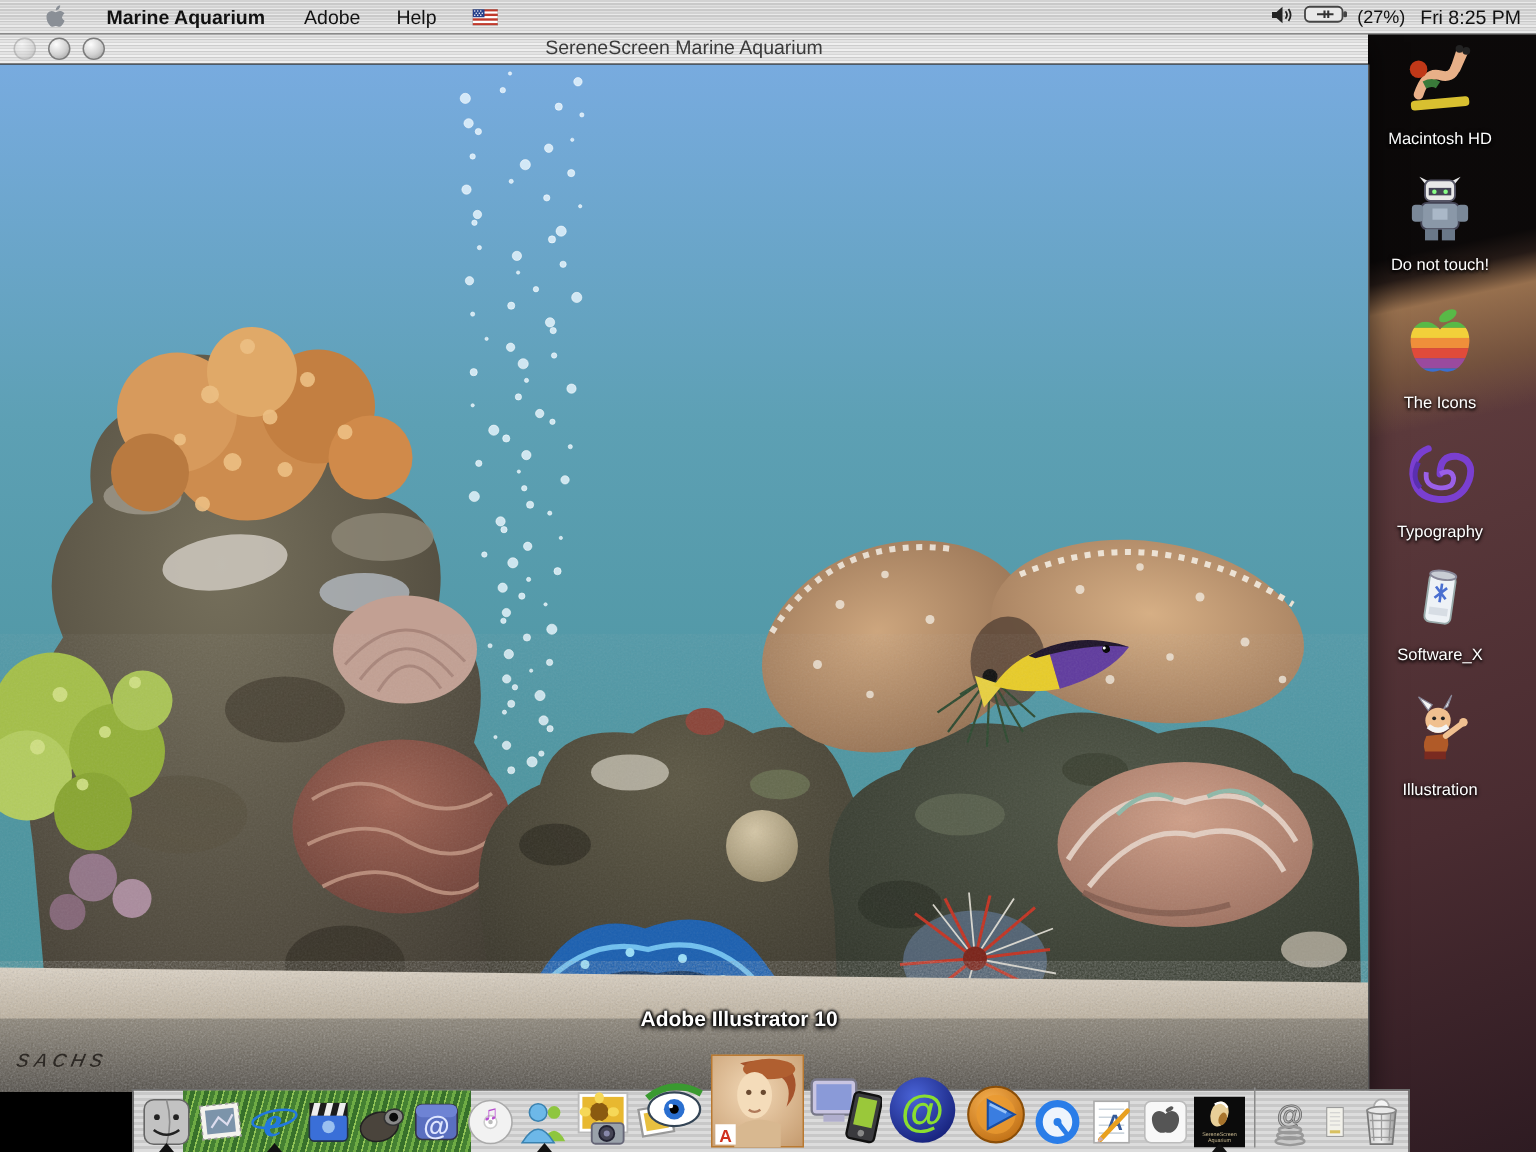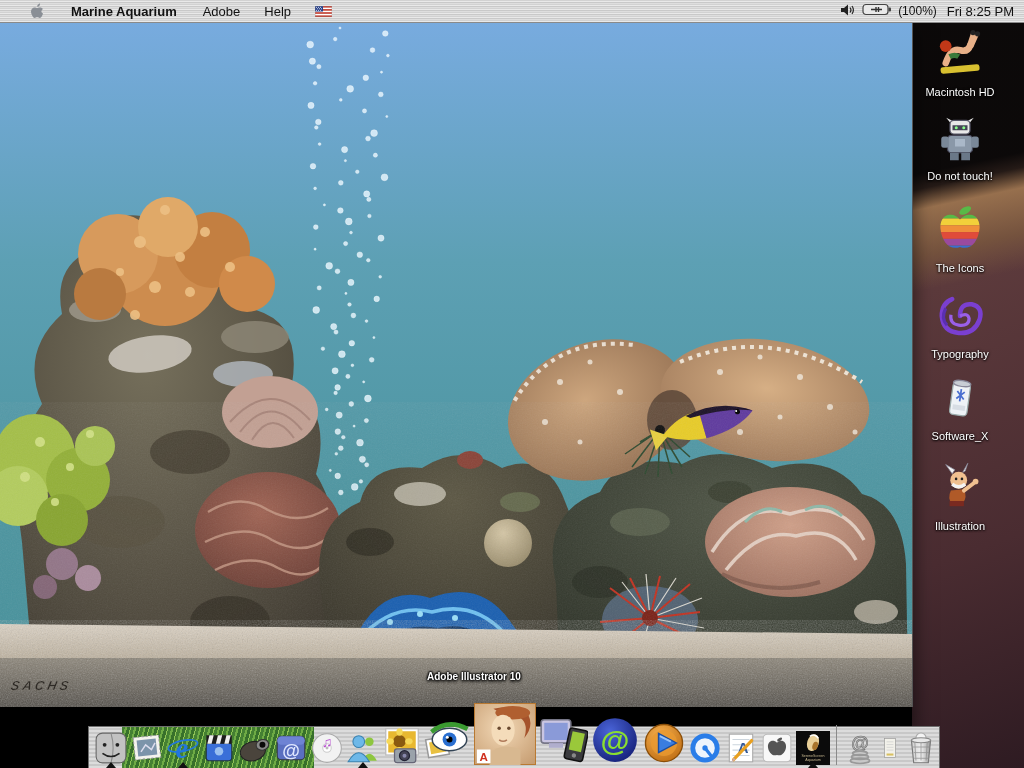--- a/index.html
+++ b/index.html
@@ -57,21 +57,21 @@
   .di.m2 svg{width:48px;height:48px;}
   .di.m3 svg{width:62px;height:62px;}
   .di.m4 svg{width:50px;height:50px;}
   .di.m5 svg{width:44px;height:44px;}
   .ind{position:absolute;left:50%;bottom:-3px;transform:translateX(-50%);
     width:0;height:0;border-left:5px solid transparent;border-right:5px solid transparent;
     border-bottom:6px solid #111;}
   .dsep{width:1px;height:40px;background:#8a8a8a;margin:0 4px;flex:0 0 auto;}
 
   .dock-tooltip{position:absolute;left:427px;top:671px;z-index:70;
-    font-size:10px;font-weight:bold;color:#fff;
+    font-size:14px;font-weight:bold;color:#fff;
     text-shadow:-1px 0 2px #000,1px 0 2px #000,0 -1px 2px #000,0 2px 3px #000;}
 </style>
 </head>
 <body>
 
 <div id="screen">
 
   <div class="menubar">
     <div class="left">
       <span class="mi apple-glyph">
@@ -115,26 +115,34 @@
           <path d="M10 4.5 Q12 7 10 9.5 M12 3 Q14.8 7 12 11" stroke="#222" stroke-width="1.2" fill="none"></path>
         </svg>
       </span>
       <span>
         <svg width="30" height="13" viewBox="0 0 30 13">
           <rect x="1" y="1.5" width="25" height="10" rx="3" fill="#e9e9e9" stroke="#444" stroke-width="1.2"></rect>
           <rect x="26.5" y="4.5" width="2.5" height="4" rx="1" fill="#444"></rect>
           <path d="M9 6.5 h5 M14 4 v5 M16.5 4 v5 M14 6.5 h6" stroke="#333" stroke-width="1.4" fill="none"></path>
         </svg>
       </span>
-      <span class="statustxt">(100%)</span>
+      <span class="statustxt">(27%)</span>
       <span class="clock">Fri 8:25 PM</span>
     </div>
   </div>
 
   <div class="window">
+    <div class="titlebar">
+      <div class="tbuttons">
+        <span class="tb close"></span>
+        <span class="tb"></span>
+        <span class="tb"></span>
+      </div>
+      <div class="title">SereneScreen Marine Aquarium</div>
+    </div>
     <div class="wcontent">
       <svg width="912" height="685" viewBox="0 0 912 685">
         <defs>
           <linearGradient id="gWater" x1="0" y1="0" x2="0" y2="1">
             <stop offset="0" stop-color="#78abdf"></stop>
               <stop offset=".35" stop-color="#5da0b4"></stop>
             <stop offset=".7" stop-color="#4d95a0"></stop>
               <stop offset="1" stop-color="#45909a"></stop>
           </linearGradient>
           <radialGradient id="gRock1" cx=".4" cy=".3" r="1">

